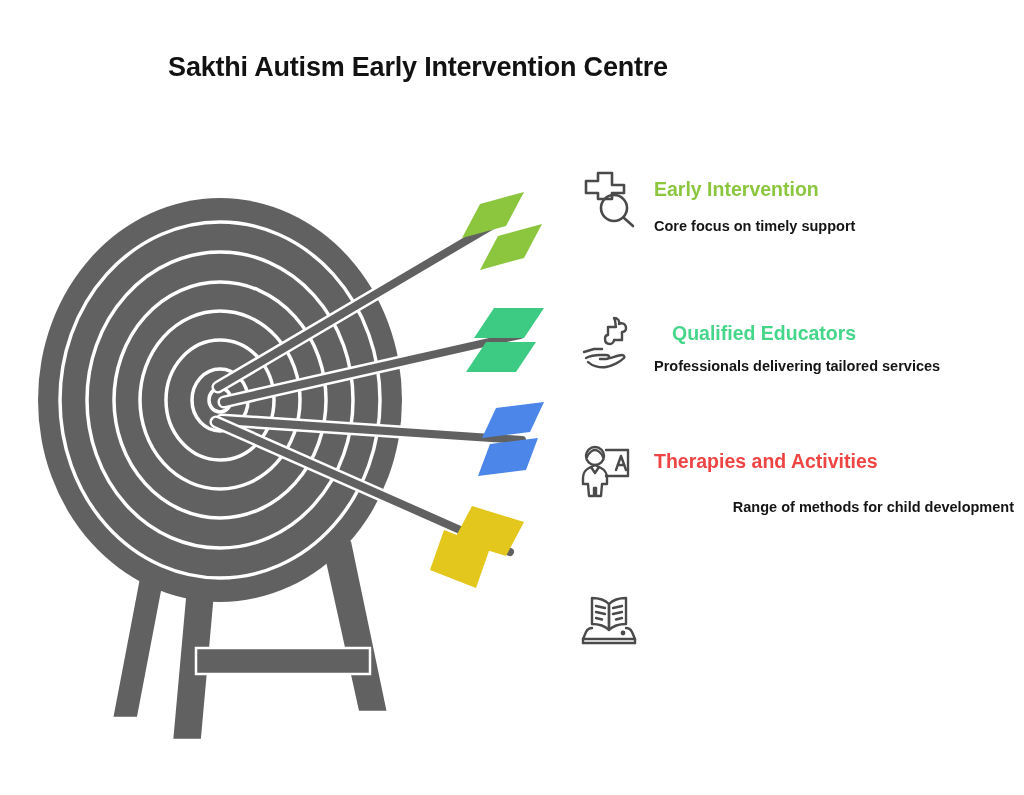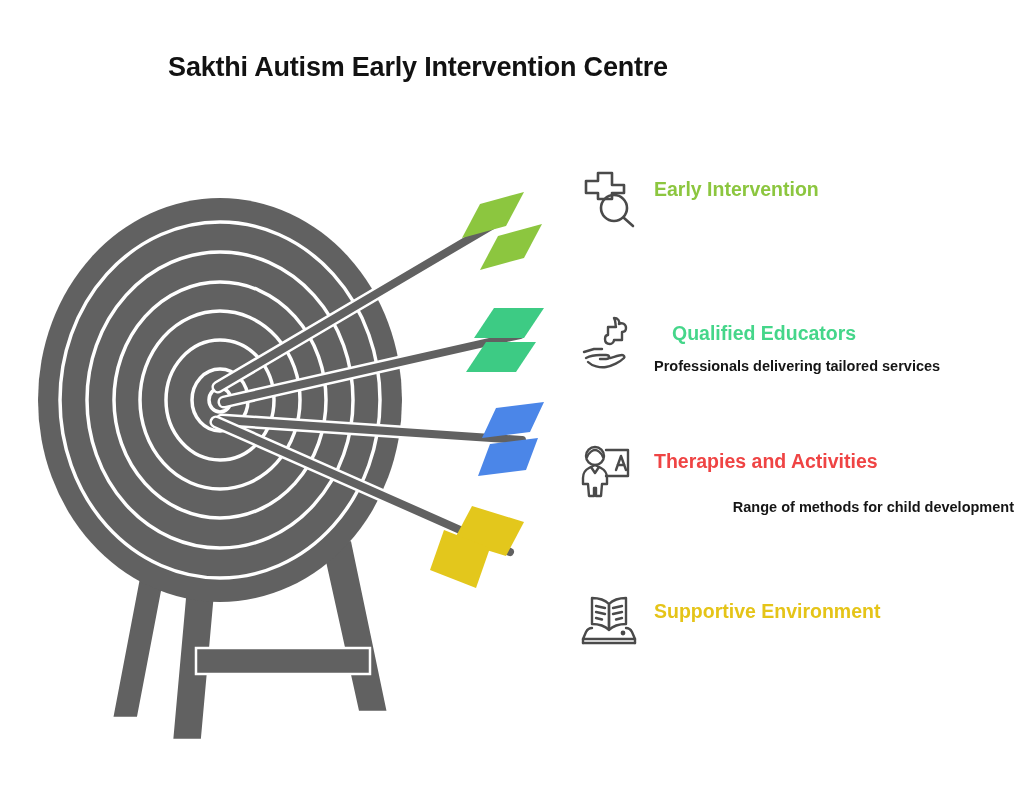--- a/index.html
+++ b/index.html
@@ -149,20 +149,21 @@
   <div class="feature-row row-0">
     <div class="feature-icon">
       <svg viewBox="0 0 62 62" width="62" height="62" xmlns="http://www.w3.org/2000/svg" fill="none" stroke="#4a4a4a" stroke-width="2.6" stroke-linejoin="round" stroke-linecap="round">
         <polyline points="20,5 34,5 34,17 46,17 46,25 34,25 34,31 20,31 20,25 8,25 8,13 20,13 20,5"></polyline>
         <circle cx="36" cy="40" r="13"></circle>
         <line x1="46" y1="50" x2="55" y2="58"></line>
       </svg>
     </div>
     <div class="feature-text">
       <div class="feature-heading" style="color:#8CC63F">Early Intervention</div>
+      <div class="feature-desc">Core focus on timely support</div>
     </div>
   </div>
 
   <div class="feature-row row-1">
     <div class="feature-icon">
       <svg viewBox="0 0 62 62" width="62" height="62" xmlns="http://www.w3.org/2000/svg" fill="none" stroke="#4a4a4a" stroke-width="2.4" stroke-linejoin="round" stroke-linecap="round">
         <path d="M36,6 c4,0 6,3 5,6 c3,-2 7,0 7,4 c0,3 -2,4 -4,4 l0,8 l-8,0 c0,2 -2,4 -4,4 c-3,0 -5,-2 -5,-5 c0,-2 1,-4 3,-4 l0,-8 l8,0 c-1,-3 0,-6 -2,-9 z"></path>
         <path d="M6,40 l10,-3 l8,0"></path>
         <path d="M8,46 c4,-2 10,-3 14,-3 l6,0 c2,0 3,1 3,2 c0,1 -1,2 -3,2 l-6,0"></path>
         <path d="M10,50 c4,4 12,6 18,5 c6,-1 14,-5 18,-9 c1,-1 0,-3 -2,-3 c-3,0 -8,2 -12,3"></path>
@@ -199,17 +200,16 @@
         <path d="M18,16 l9,2 M18,22 l9,2 M18,28 l6,1.5"></path>
         <path d="M44,16 l-9,2 M44,22 l-9,2 M44,28 l-6,1.5"></path>
         <path d="M14,38 c-3,0 -5,2 -6,4 l-3,7 l52,0 l-3,-7 c-1,-2 -3,-4 -6,-4"></path>
         <line x1="5" y1="49" x2="5" y2="53"></line>
         <line x1="57" y1="49" x2="57" y2="53"></line>
         <path d="M5,53 l52,0"></path>
         <circle cx="45" cy="43" r="1.2" fill="#4a4a4a"></circle>
       </svg>
     </div>
     <div class="feature-text">
-      <div class="feature-heading" style="color:#E5C418">Supportive Environment</div>
     </div>
   </div>
 
 </div>
 
 </body></html>

